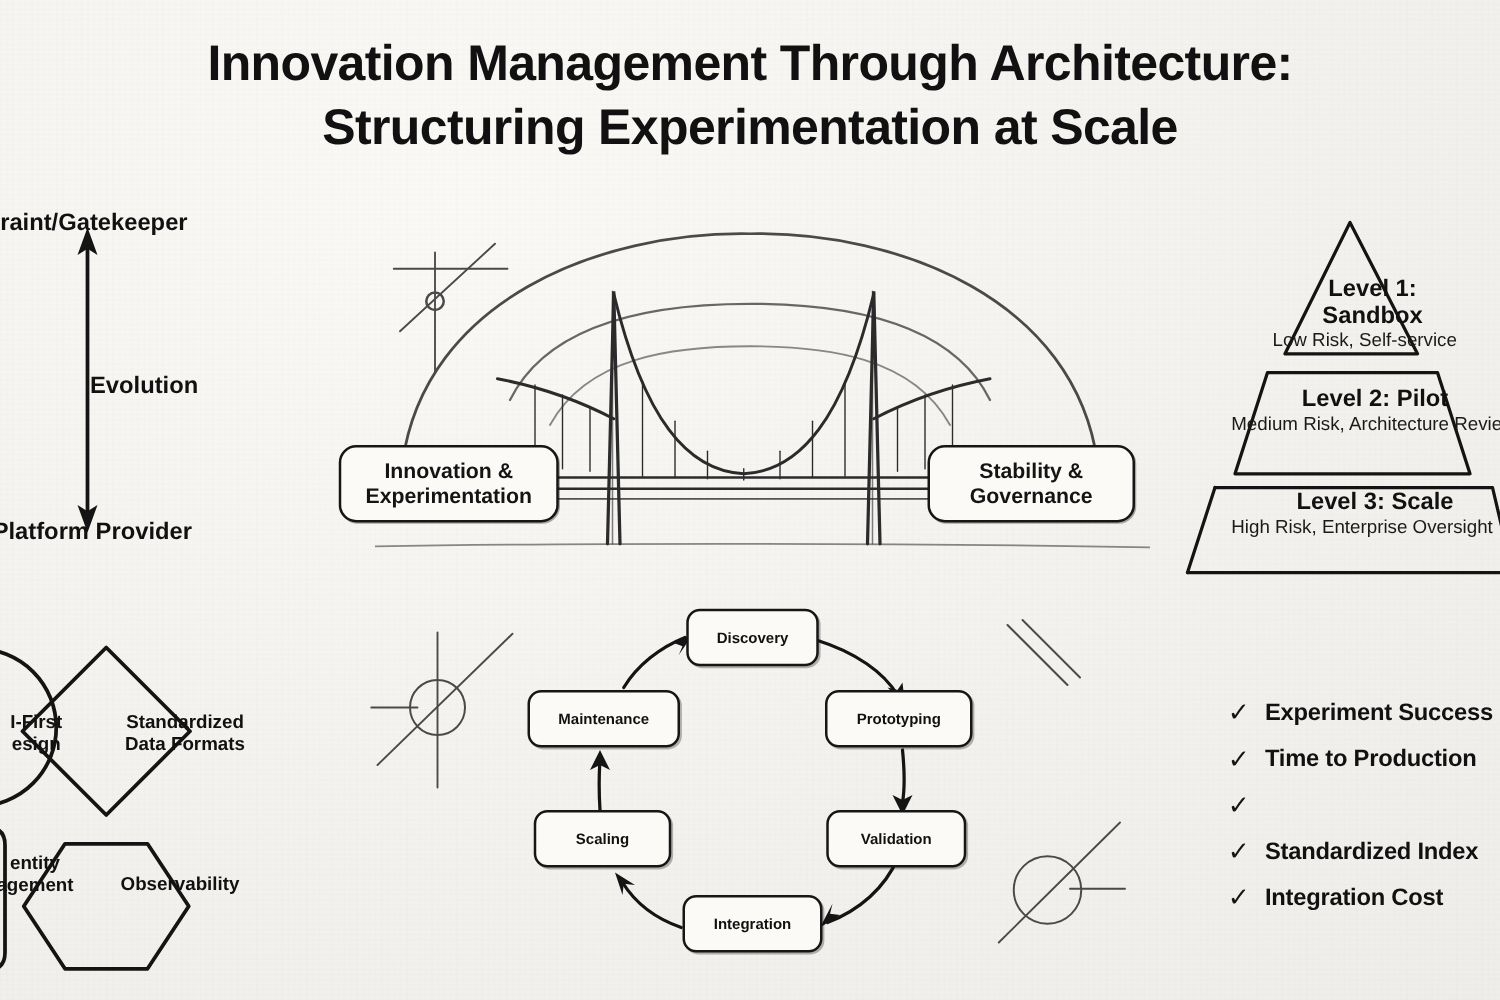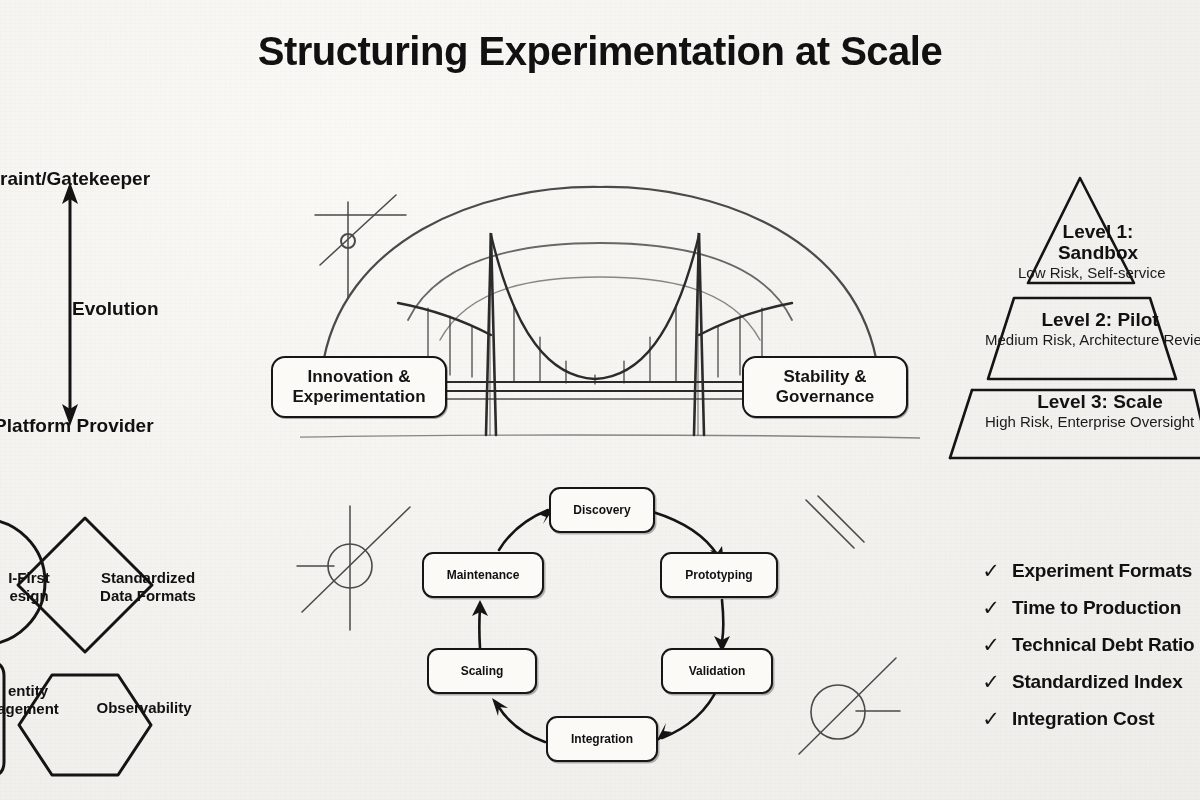--- a/index.html
+++ b/index.html
@@ -158,20 +158,21 @@
   svg { display: block; }
 </style>
 </head>
 <body>
 
 <div id="canvas">
 
   <div id="paper-texture"></div>
 
   <div id="title-block" class="abs">
+    <span id="title-line-1">Innovation Management Through Architecture:</span>
     <span id="title-line-2">Structuring Experimentation at Scale</span>
   </div>
 
   <div id="evolution-axis-group" class="abs">
     <svg width="260" height="300" viewBox="0 0 260 300">
       <line x1="110" y1="34" x2="110" y2="254" stroke="#141414" stroke-width="3" stroke-linecap="round"></line>
       <path d="M110 22 L102 44 L110 39 L118 44 Z" fill="#141414"></path>
       <path d="M110 266 L102 244 L110 249 L118 244 Z" fill="#141414"></path>
     </svg>
     <div class="axis-label" id="axis-label-top">onstraint/Gatekeeper</div>
@@ -373,29 +374,28 @@
         <line x1="3" y1="98" x2="100" y2="2"></line>
         <line x1="60" y1="55" x2="104" y2="55"></line>
         <circle cx="42" cy="56" r="27" stroke-width="1.6"></circle>
       </g>
     </svg>
   </div>
 
   <div id="metrics-list" class="abs">
     <div class="metric-row">
       <span class="metric-check">✓</span>
-      <span class="metric-label">Experiment Formats</span>
+      <span class="metric-label">Experiment Success</span>
     </div>
     <div class="metric-row">
       <span class="metric-check">✓</span>
       <span class="metric-label">Time to Production</span>
     </div>
     <div class="metric-row">
       <span class="metric-check">✓</span>
-      <span class="metric-label">Technical Debt Ratio</span>
     </div>
     <div class="metric-row">
       <span class="metric-check">✓</span>
       <span class="metric-label">Standardized Index</span>
     </div>
     <div class="metric-row">
       <span class="metric-check">✓</span>
       <span class="metric-label">Integration Cost</span>
     </div>
   </div>

